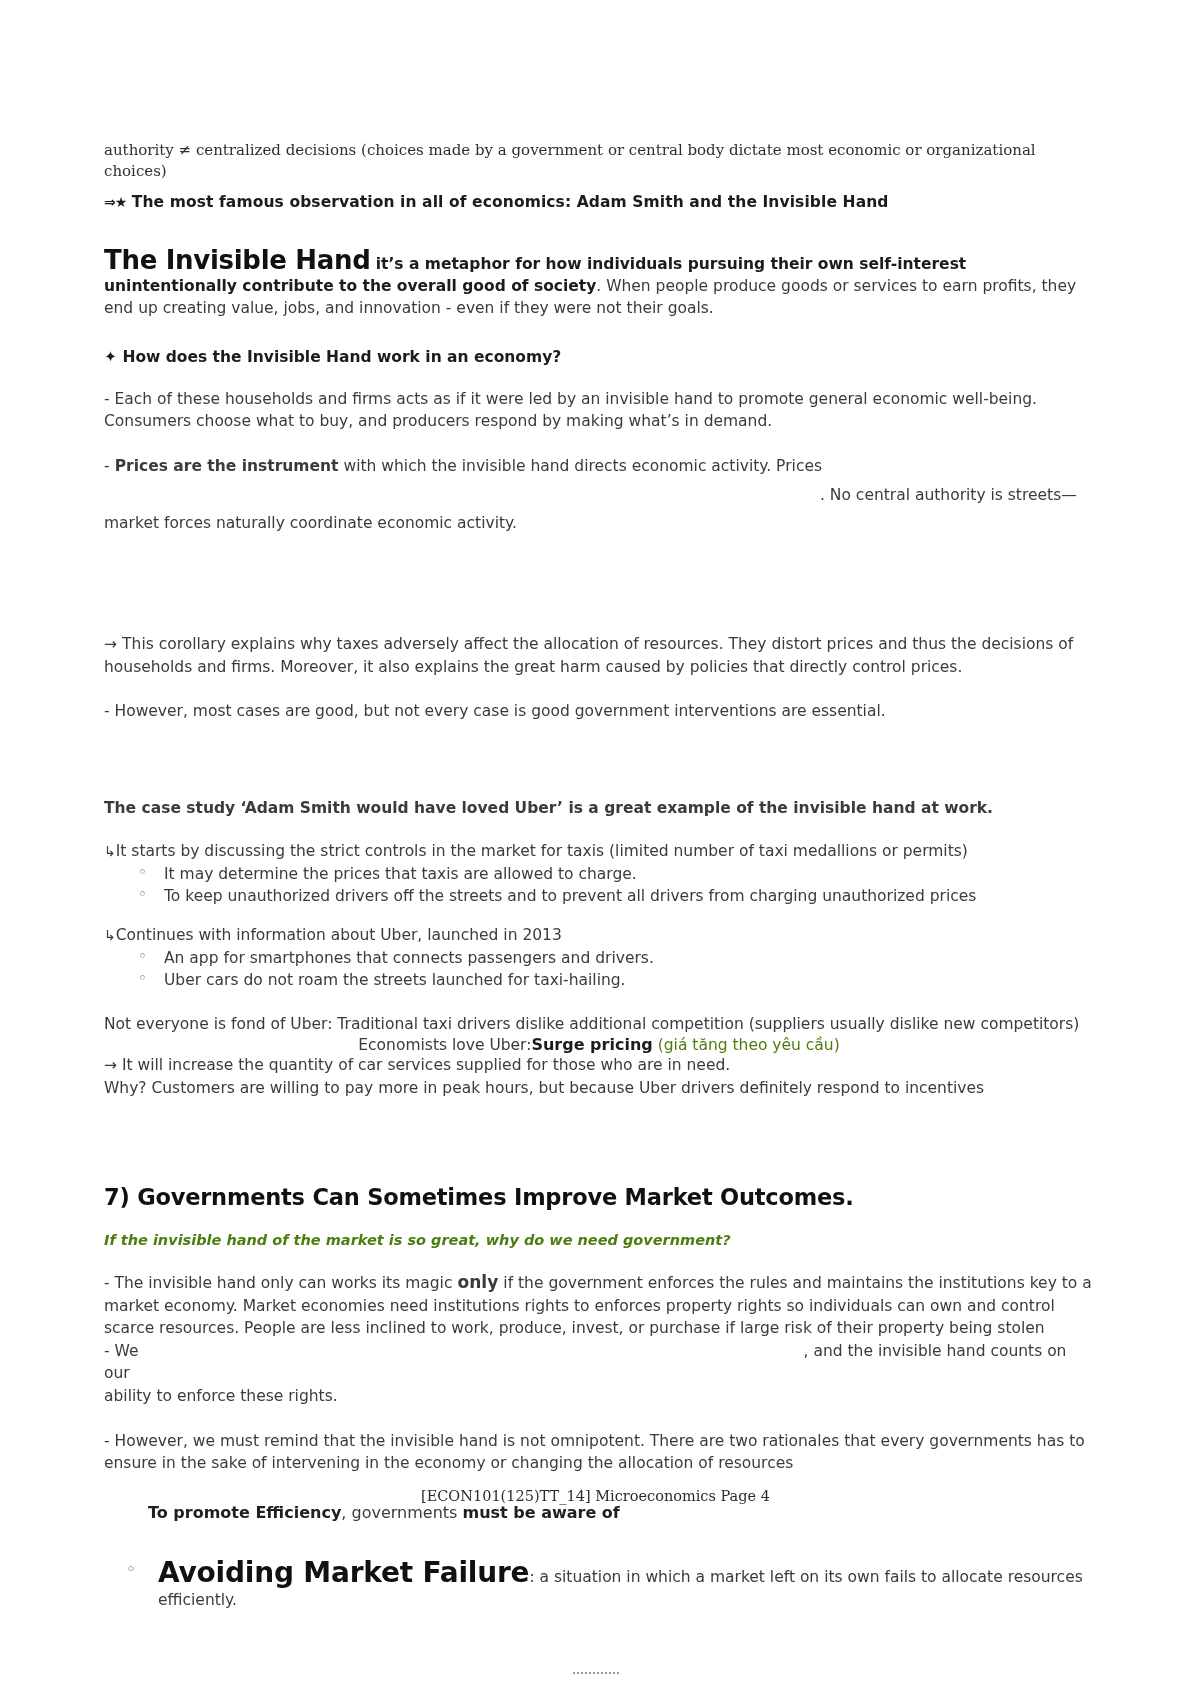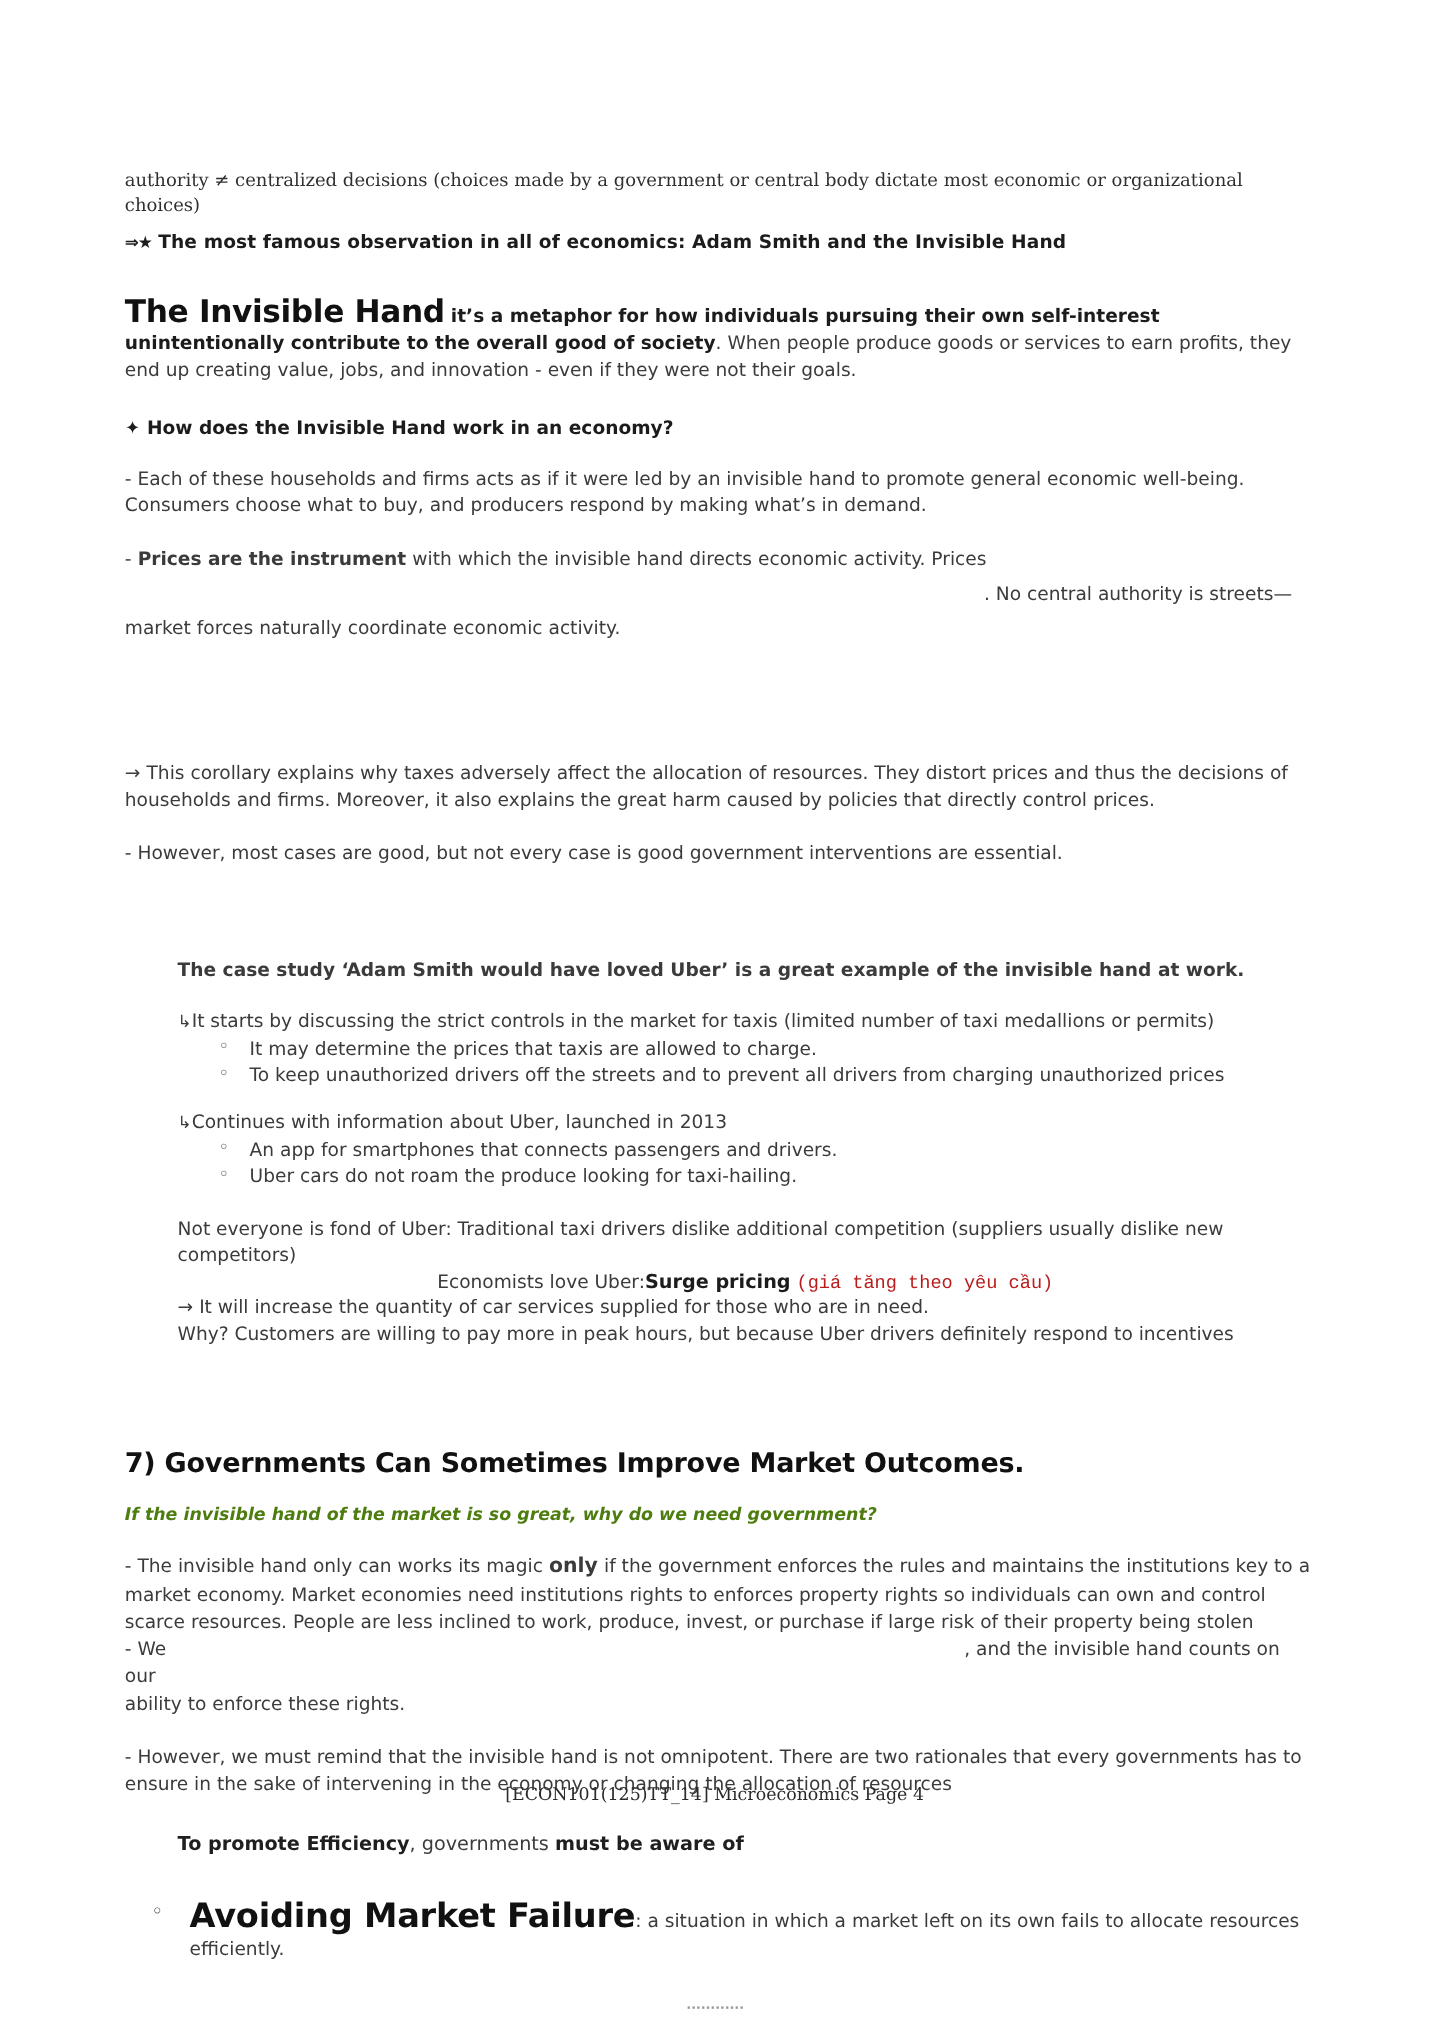--- a/index.html
+++ b/index.html
@@ -89,21 +89,21 @@
     letter-spacing: -.2px;
   }
   .h-italic-q {
     font-size: 14.5px;
     font-style: italic;
     font-weight: bold;
     color: #4d7c0f;
   }
 
   
-  .indent-1 { margin-left: 44px; }
+  .indent-1 { }
 
   .hook-line {
     font-size: 15.5px;
     color: #3b3b3b;
     line-height: 1.4;
   }
   .hook-glyph {
     font-size: 14px;
     color: #3b3b3b;
   }
@@ -133,21 +133,21 @@
   .center-line {
     text-align: center;
     font-size: 15.5px;
     color: #3b3b3b;
   }
   .surge {
     font-weight: bold;
     font-size: 16px;
     color: #1c1c1c;
   }
-  .viet { color: #b91c1c; font-family: Liberation Mono, monospace; }
+  .viet { color: #4d7c0f; }
 
   
   ul.big-circles {
     list-style: none;
     margin: 0;
     padding: 0 0 0 14px;
   }
   ul.big-circles > li {
     position: relative;
     padding-left: 40px;
@@ -281,21 +281,21 @@
       </ul>
 
       <div class="sp-18"></div>
 
       <div class="hook-line">
         <span class="hook-glyph">↳</span><span>Continues with information about Uber, launched in 2013</span>
       </div>
 
       <ul class="circles">
         <li>An app for smartphones that connects passengers and drivers.</li>
-        <li>Uber cars do not roam the produce looking for taxi-hailing.</li>
+        <li>Uber cars do not roam the streets launched for taxi-hailing.</li>
       </ul>
 
       <div class="sp-22"></div>
 
       <div class="para">Not everyone is fond of Uber: Traditional taxi drivers dislike additional competition (suppliers usually dislike new competitors)</div>
 
       <div class="center-line">
         <span>Economists love Uber:</span><span class="surge">Surge pricing</span>
         <span class="viet">(giá tăng theo yêu cầu)</span>
       </div>

